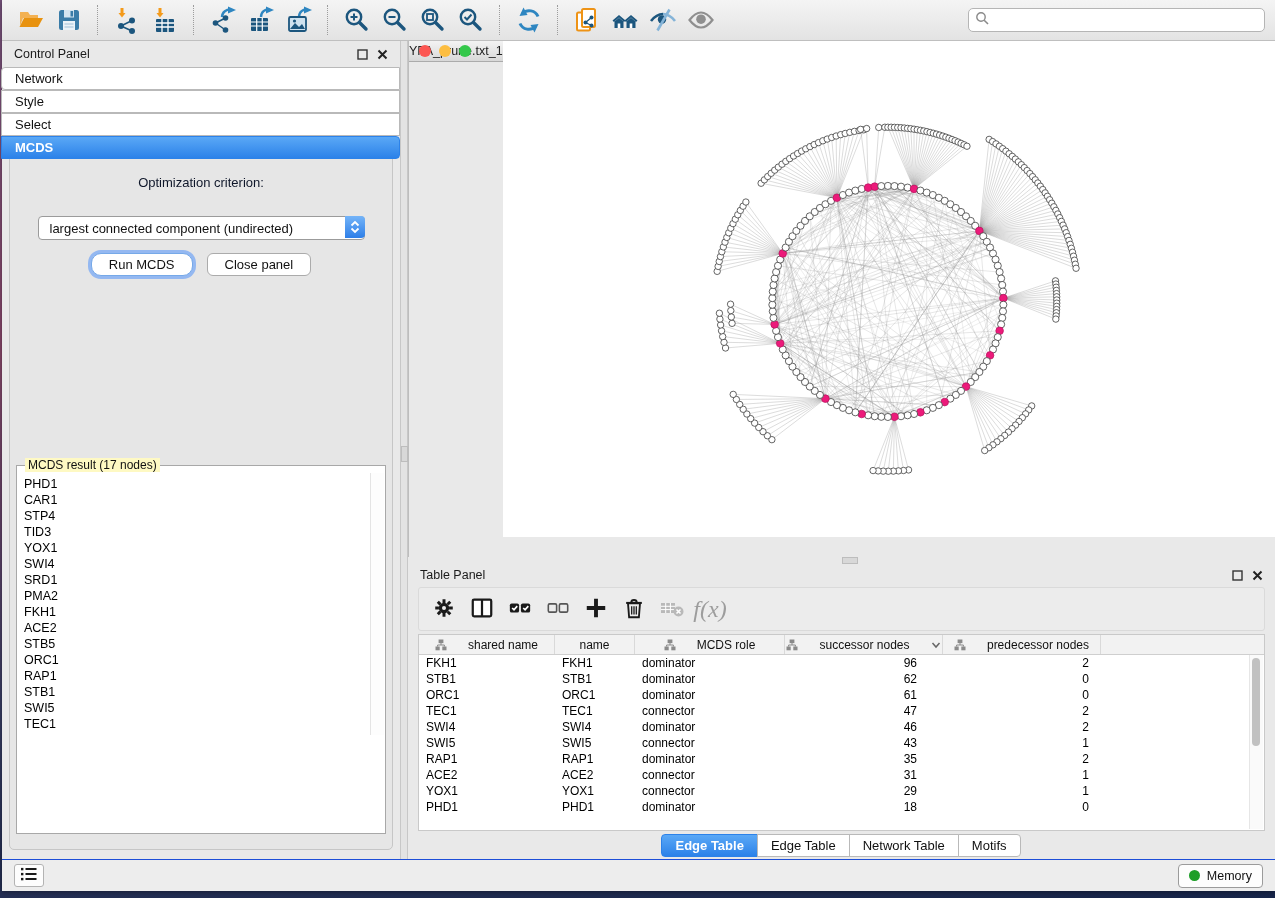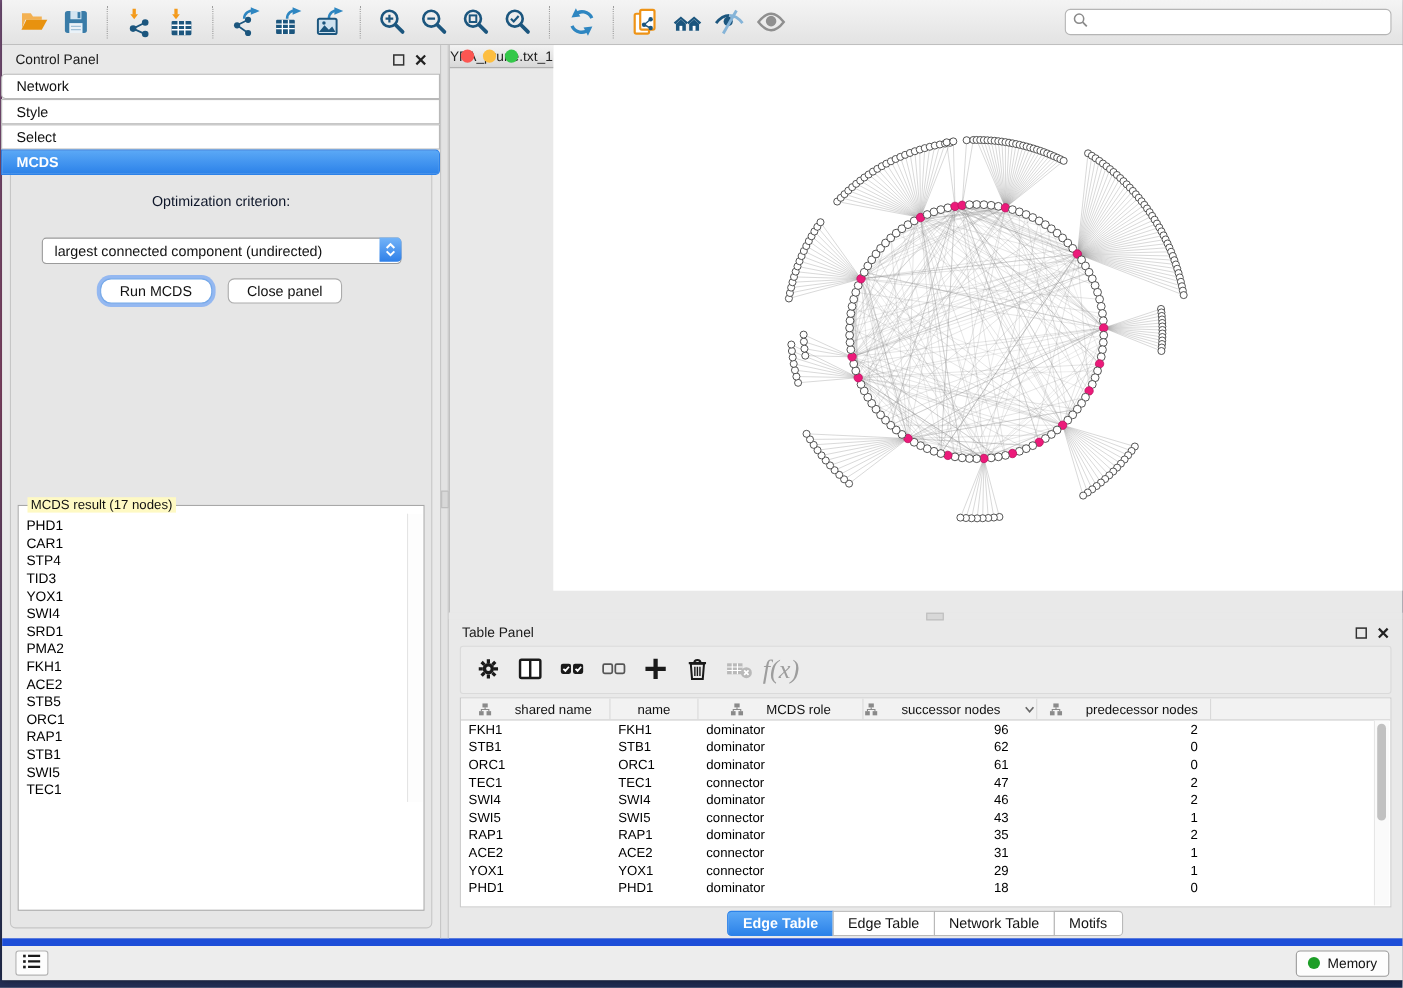--- a/index.html
+++ b/index.html
@@ -75,21 +75,21 @@
          font-size:12px;color:#111;cursor:pointer;overflow:hidden;}
   .hcell.filler{border-right:none;cursor:default;}
   .trow{height:16px;}
   .tcell{font-size:12px;color:#000;display:flex;align-items:center;padding-left:7px;overflow:hidden;}
   .tcell.c3{justify-content:flex-end;padding-right:26px;}
   .tcell.c4{justify-content:flex-end;padding-right:12px;}
   .tscroll{position:absolute;right:1px;top:20px;bottom:1px;width:13px;background:#fafafa;border-left:1px solid #e6e6e6;}
   .tthumb{position:absolute;left:2px;top:3px;width:8px;height:88px;background:#c1c1c1;border-radius:4px;}
   .tp-tabs{height:28px;flex:0 0 28px;display:flex;justify-content:center;align-items:center;}
   
-  .statusbar{height:31px;flex:0 0 31px;border-top:7px solid #1d4ed8;background:#ededed;
+  .statusbar{height:31px;flex:0 0 31px;border-top:1px solid #1d4ed8;background:#ededed;
              display:flex;align-items:center;padding:0 12px;}
   .list-btn{width:30px;height:23px;background:#fdfdfd;border:1px solid #b3b3b3;border-radius:3px;
             display:flex;align-items:center;justify-content:center;cursor:pointer;}
   .memory-btn{margin-left:auto;height:24px;border:1px solid #9b9b9b;border-radius:4px;background:#fdfdfd;
               display:flex;align-items:center;gap:7px;padding:0 10px;font-size:12.5px;color:#111;cursor:pointer;font-family:inherit;}
   .memdot{width:11px;height:11px;border-radius:50%;background:#1d9e27;}
 </style>
 </head>
 <body>
 

